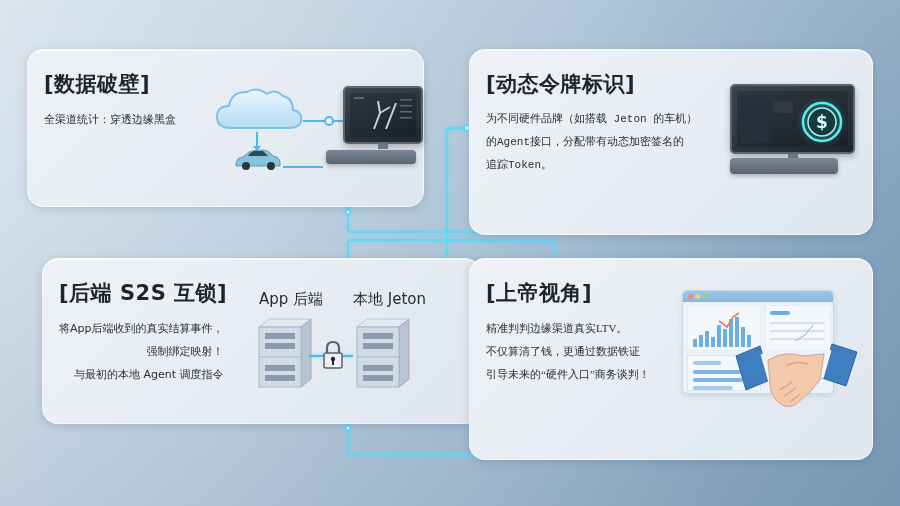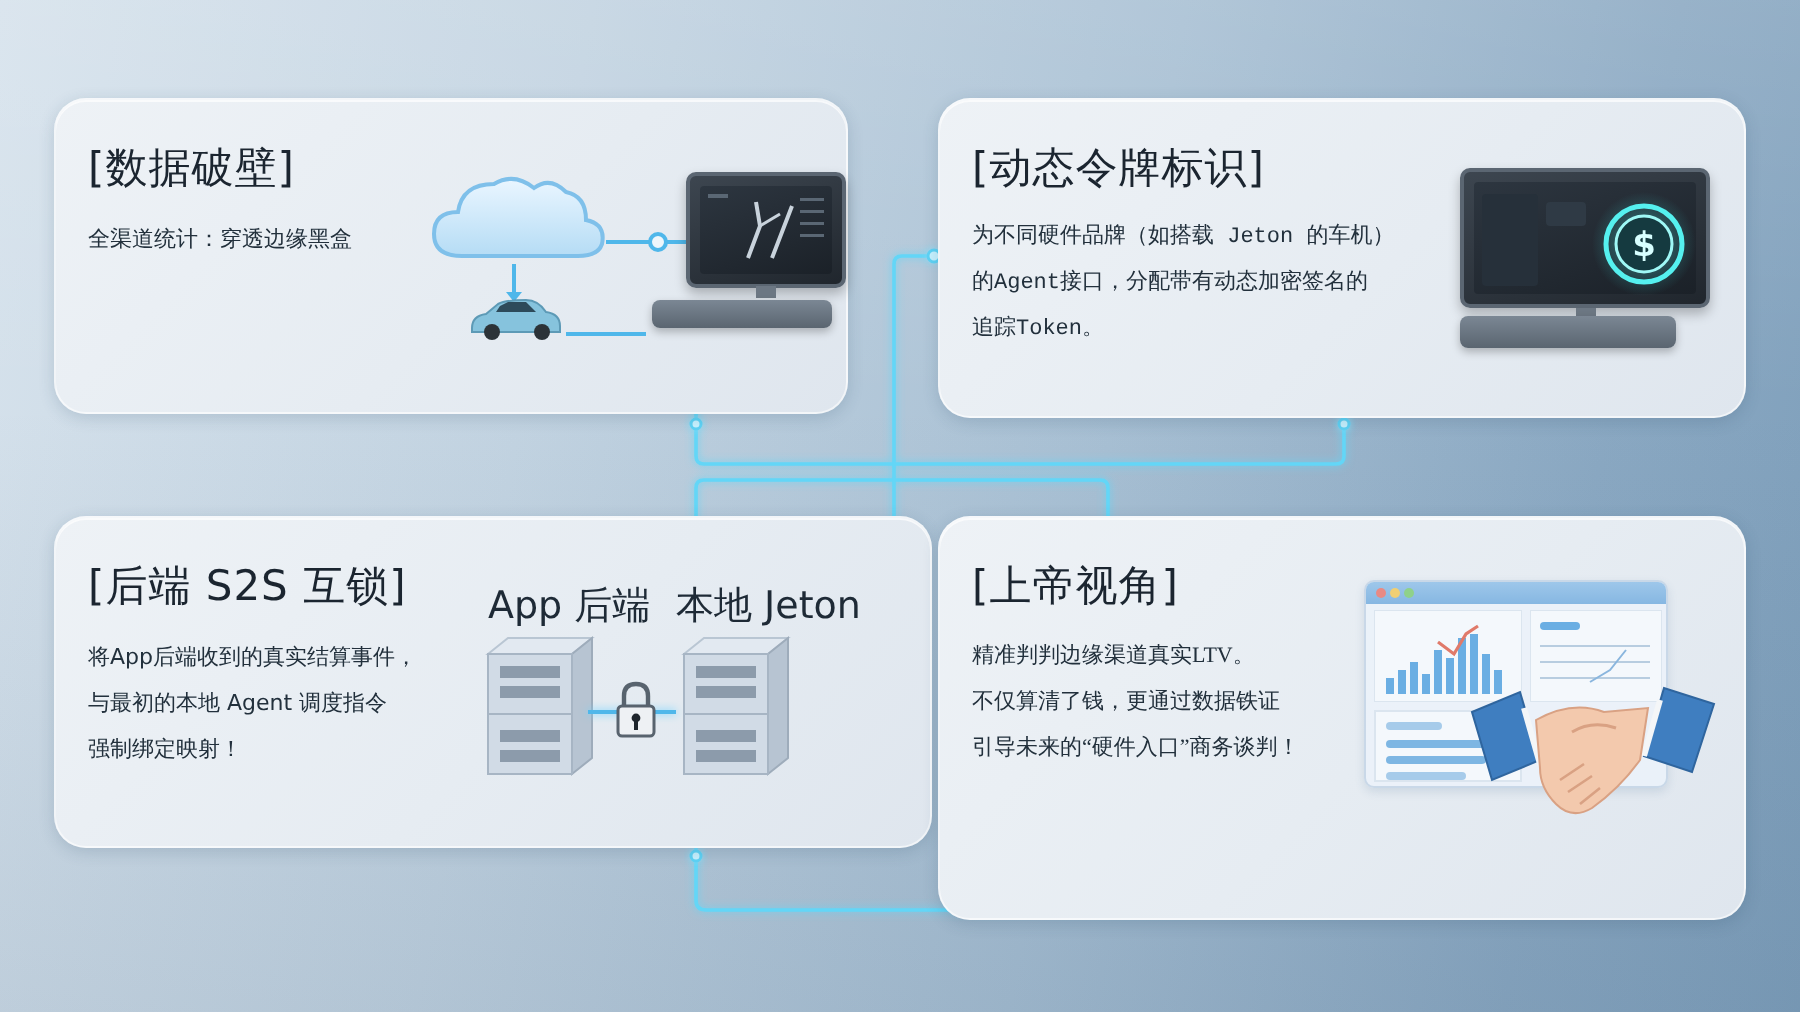--- a/index.html
+++ b/index.html
@@ -16,27 +16,27 @@
     pointer-events: none;
   }
   .card {
     position: absolute;
     border-radius: 16px;
     background: linear-gradient(135deg, #eef2f6 0%, #e6ecf2 55%, #dfe6ee 100%);
     box-shadow: 0 2px 8px rgba(40,70,100,0.18), inset 0 1px 0 rgba(255,255,255,0.7);
     border: 1px solid rgba(255,255,255,0.55);
   }
   #card-tl { left: 27px;  top: 49px;  width: 397px; height: 158px; }
-  #card-tr { left: 469px; top: 49px;  width: 404px; height: 160px; }
-  #card-bl { left: 27px;  top: 258px; width: 439px; height: 166px; }
+  #card-tr { left: 469px; top: 49px;  width: 404px; height: 186px; }
+  #card-bl { left: 42px;  top: 258px; width: 439px; height: 166px; text-align: right; }
   #card-br { left: 469px; top: 258px; width: 404px; height: 202px; }
 
   .card-title {
     position: absolute; left: 16px; top: 20px;
-    font-size: 21px; font-weight: 400; color: #1b2530; letter-spacing: 0.5px;
+    font-size: 21px; font-weight: 700; color: #1b2530; letter-spacing: 0.5px;
   }
   .card-body {
     position: absolute; left: 16px;
     font-size: 11px; line-height: 23px; color: #22303c;
   }
   #card-tl .card-body { top: 58px; }
   #card-tr .card-body { top: 58px; width: 240px; font-family: Liberation Mono, monospace; }
   #card-bl .card-body { top: 58px; }
   #card-br .card-body { top: 58px; font-family: Liberation Serif, serif; }
 
@@ -68,21 +68,21 @@
   .stand { position: absolute; background: #6c7783; }
 
   
   #illus-token-monitor { left: 250px; top: 28px; width: 140px; height: 105px; }
 
   
   .server {
     position: absolute; width: 58px; height: 72px;
   }
   .srv-label {
-    position: absolute; font-size: 19px; color: #1e2a36; white-space: nowrap;
+    position: absolute; font-size: 15px; color: #1e2a36; white-space: nowrap;
   }
 
   
   #illus-dashboard { left: 212px; top: 31px; width: 160px; height: 120px; }
   .dash {
     position: absolute; left: 0; top: 0; width: 152px; height: 104px;
     border-radius: 5px; background: rgba(235,242,250,0.9);
     border: 1px solid #c9d8e8; box-shadow: 0 2px 5px rgba(60,100,140,0.15);
     overflow: hidden;
   }
@@ -204,22 +204,22 @@
     </div>
     <div class="stand" style="left:68px;top:76px;width:10px;height:5px;"></div>
     <div class="keyboard" style="left:10px;top:80px;width:108px;height:16px;"></div>
   </div>
 </div>
 
 <div class="card" id="card-bl">
   <div class="card-title">[后端 S2S 互锁]</div>
   <div class="card-body">
     <div>将App后端收到的真实结算事件，</div>
+    <div>强制绑定映射！</div>
     <div>与最初的本地 Agent 调度指令</div>
-    <div>强制绑定映射！</div>
   </div>
   <div class="srv-label" style="left:216px;top:31px;">App 后端</div>
   <div class="srv-label" style="left:310px;top:31px;">本地 Jeton</div>
 
   <svg class="server" style="left:212px;top:58px;" viewBox="0 0 58 72">
     <path d="M4 10 L14 2 L56 2 L46 10 Z" fill="#e2e9f1" stroke="#b9c6d3"></path>
     <path d="M46 10 L56 2 L56 62 L46 70 Z" fill="#b7c4d2" stroke="#9eacbb"></path>
     <rect x="4" y="10" width="42" height="60" fill="#d1dbe6" stroke="#a7b5c4"></rect>
     <line x1="4" y1="40" x2="46" y2="40" stroke="#a7b5c4"></line>
     <rect x="10" y="16" width="30" height="6" fill="#8c9bab"></rect>

